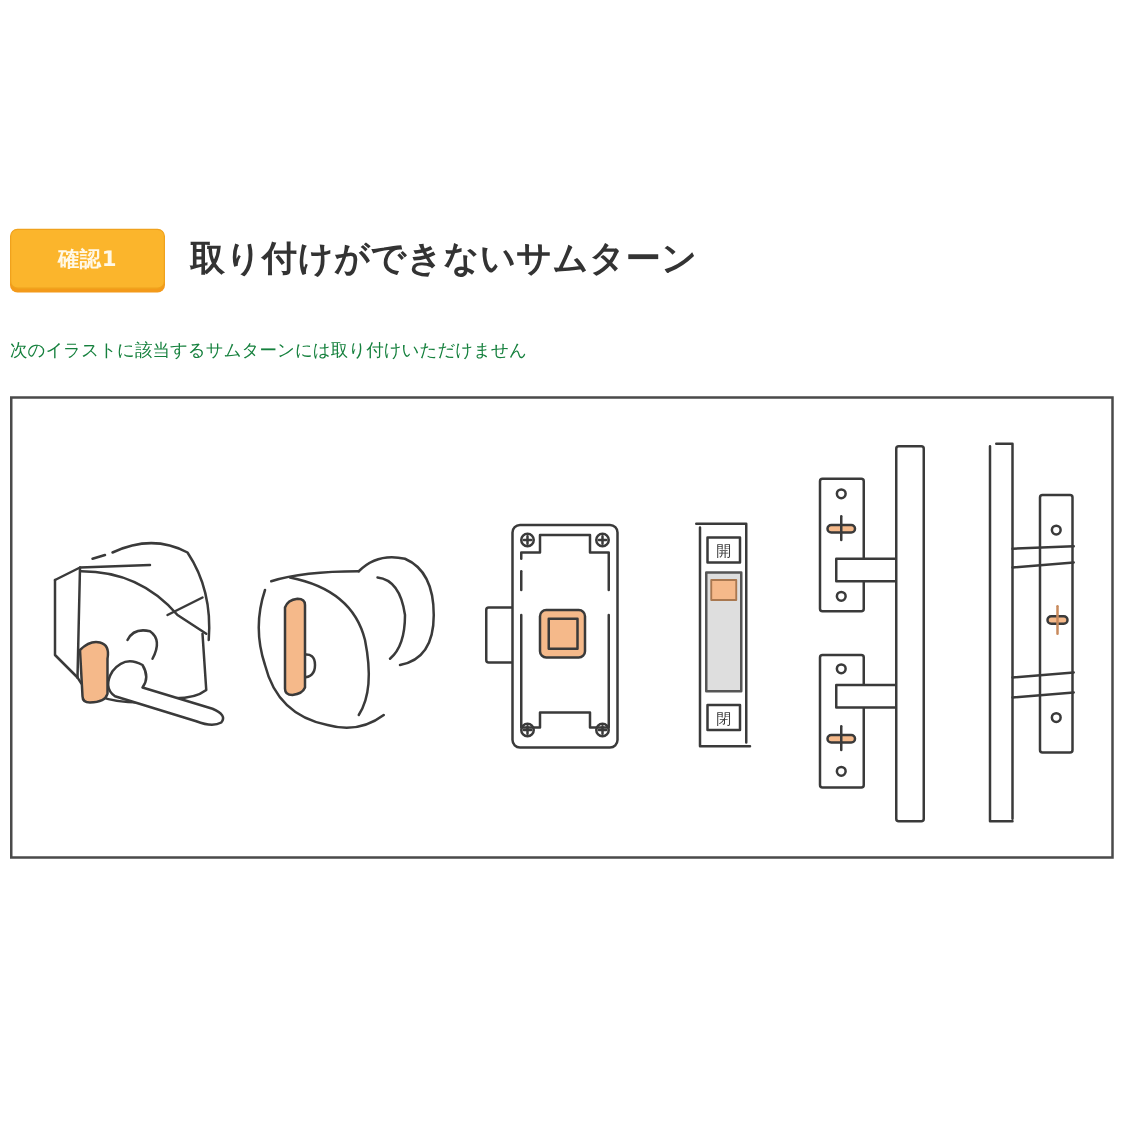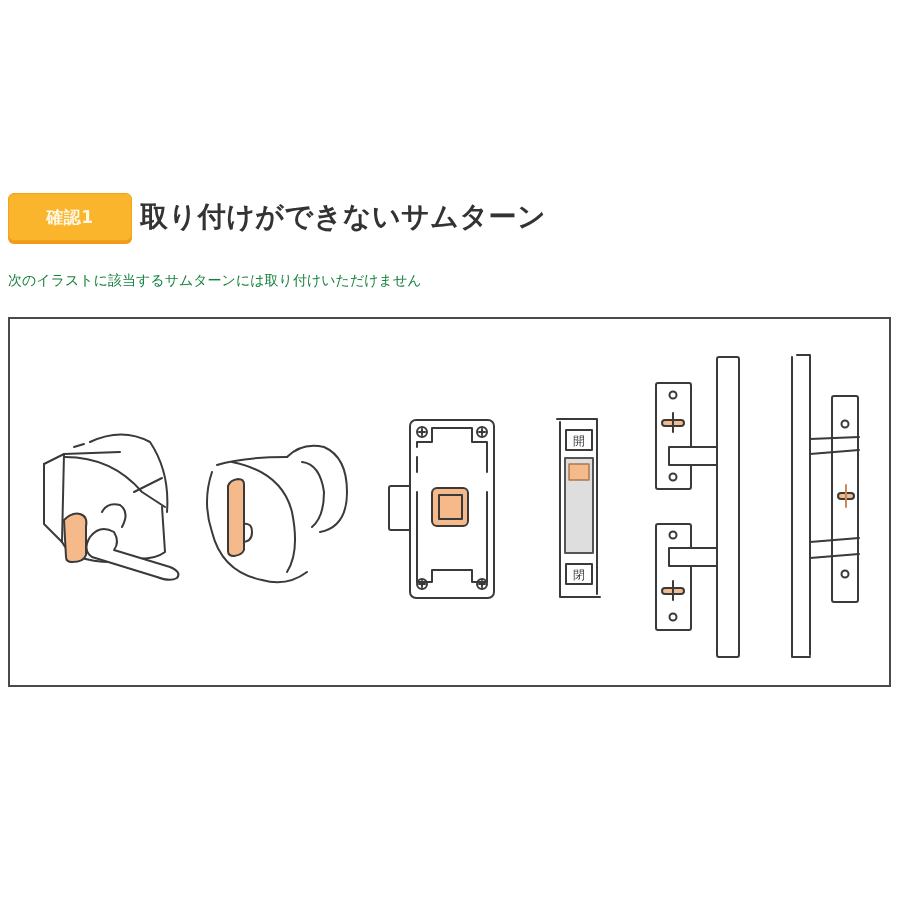--- a/index.html
+++ b/index.html
@@ -1,32 +1,32 @@
 <!DOCTYPE html>
 <html><head>
   <meta charset="utf-8">
   <style>
     html, body { margin: 0; padding: 0; background: #ffffff; }
     body {
       width: 900px; height: 900px; position: relative; overflow: hidden;
       font-family: "DejaVu Sans", "Liberation Sans", sans-serif;
       color: #333333;
     }
-    .header-row { position: absolute; left: 8px; top: 193px; display: flex; align-items: center; }
+    .header-row { position: absolute; left: 8px; top: 183px; display: flex; align-items: center; }
     .badge {
       width: 124px; height: 48px; box-sizing: border-box;
       background: #fbb52c;
       border: 1px solid #f0a21c;
       border-radius: 6px;
       box-shadow: 0 3px 0 #f39a1a;
       display: flex; align-items: center; justify-content: center;
       color: #fff8e6; font-weight: bold; font-size: 17px; letter-spacing: 0.5px;
     }
     .title {
-      margin-left: 8px; font-size: 28px; font-weight: bold; color: #333333;
+      margin-left: 20px; font-size: 28px; font-weight: bold; color: #333333;
       letter-spacing: 0.5px;
     }
     .subtitle {
       position: absolute; left: 8px; top: 272px; font-size: 14px; color: #15803d;
     }
     .frame {
       position: absolute; left: 8px; top: 317px; width: 883px; height: 370px;
       box-sizing: border-box; border: 2px solid #4a4a4a; background: #fff;
     }
     .frame svg { position: absolute; left: 0; top: 0; }

